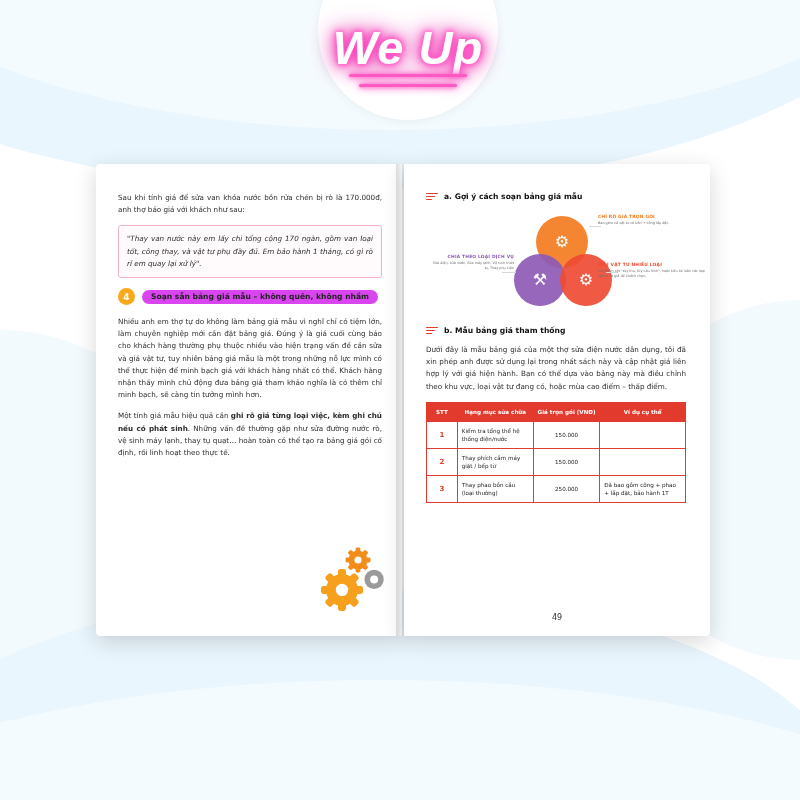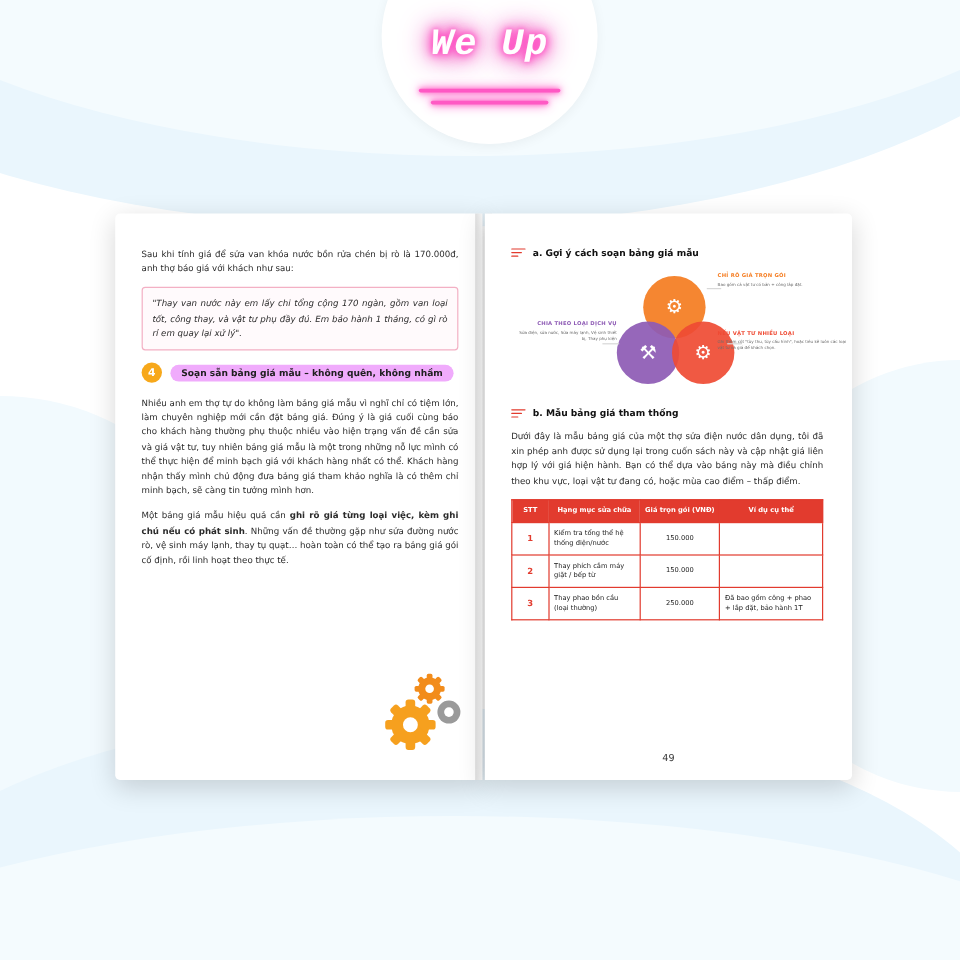--- a/index.html
+++ b/index.html
@@ -21,34 +21,34 @@
   
   .logo-wrap{
     position:absolute;left:318px;top:-60px;width:180px;height:180px;
     border-radius:50%;background:#ffffff;
     box-shadow:0 2px 10px rgba(0,0,0,0.05);
     display:flex;align-items:flex-end;justify-content:center;
   }
   .logo-inner{position:relative;width:170px;height:108px;}
   .logo-text{
     position:absolute;left:0;right:0;top:8px;text-align:center;
-    font-family:Liberation Mono, monospace;
-    font-style:italic;font-weight:bold;font-size:31px;
+    font-family:Liberation Sans, sans-serif;
+    font-style:italic;font-weight:bold;font-size:47px;
     color:#ffffff;letter-spacing:1px;
     text-shadow:
       0 0 2px #ff7fd0, 0 0 5px #ff4fc3, 0 0 10px #ff2fb8,
       0 0 18px #ff2fb8, 0 0 26px #d62aa0;
   }
   .logo-bar{position:absolute;height:3px;border-radius:3px;background:#ff59c4;
     box-shadow:0 0 4px #ff59c4,0 0 9px #ff2fb8;}
   .lb1{left:26px;right:26px;top:62px;}
   .lb2{left:36px;right:36px;top:72px;}
 
   
-  .book{position:absolute;left:96px;top:178px;width:560px;height:472px;}
+  .book{position:absolute;left:96px;top:164px;width:560px;height:472px;}
   .page{
     position:absolute;top:0;height:472px;background:#ffffff;
     box-shadow:0 6px 22px rgba(0,0,0,0.16);
   }
   .page-left{left:0;width:306px;border-radius:4px 0 0 4px;}
   .page-right{left:308px;width:306px;border-radius:0 4px 4px 0;}
   .spine{position:absolute;left:300px;top:0;width:14px;height:472px;
     background:linear-gradient(to right,rgba(0,0,0,0.12),rgba(0,0,0,0.02) 45%,rgba(0,0,0,0.10));}
 
   .pg-inner{position:absolute;inset:0;padding:28px 26px 0 26px;box-sizing:border-box;}
@@ -66,21 +66,21 @@
   .quote-box p{font-style:italic;font-size:7.2px;line-height:12.2px;color:#2b2b2b;margin:0;text-align:justify;}
 
   
   .head-pill{display:flex;align-items:center;gap:7px;margin:4px 0 11px 0;}
   .pill-num{
     width:17px;height:17px;border-radius:50%;background:#f7a81b;color:#ffffff;
     font-size:9px;font-weight:bold;display:flex;align-items:center;justify-content:center;
     flex:0 0 auto;
   }
   .pill-text{
-    background:#f0abfc;border-radius:9px;padding:2.5px 9px;
+    background:#d946ef;border-radius:9px;padding:2.5px 9px;
     font-size:7.6px;font-weight:bold;color:#1f1f1f;white-space:nowrap;
   }
 
   b.em{font-weight:bold;}
 
   .page-num{position:absolute;bottom:14px;left:0;right:0;text-align:center;
     font-size:8px;color:#333;}
 
   
   .gears{position:absolute;right:14px;bottom:22px;width:90px;height:70px;}
@@ -157,21 +157,21 @@
       </div>
 
 
       <div class="head-pill">
         <div class="pill-num">4</div>
         <div class="pill-text">Soạn sẵn bảng giá mẫu – không quên, không nhầm</div>
       </div>
 
       <p class="body">Nhiều anh em thợ tự do không làm bảng giá mẫu vì nghĩ chỉ có tiệm lớn, làm chuyên nghiệp mới cần đặt bảng giá. Đúng ý là giá cuối cùng báo cho khách hàng thường phụ thuộc nhiều vào hiện trạng vấn đề cần sửa và giá vật tư, tuy nhiên bảng giá mẫu là một trong những nỗ lực mình có thể thực hiện để minh bạch giá với khách hàng nhất có thể. Khách hàng nhận thấy mình chủ động đưa bảng giá tham khảo nghĩa là có thêm chỉ minh bạch, sẽ càng tin tưởng mình hơn.</p>
 
-      <p class="body"><span>Một bảng giá mẫu hiệu quả cần </span><b class="em">ghi rõ giá từng loại việc, kèm ghi chú nếu có phát sinh</b><span>. Những vấn đề thường gặp như sửa đường nước rò, vệ sinh máy lạnh, thay tụ quạt… hoàn toàn có thể tạo ra bảng giá gói cố định, rồi linh hoạt theo thực tế.</span></p>
+      <p class="body"><span>Một tính giá mẫu hiệu quả cần </span><b class="em">ghi rõ giá từng loại việc, kèm ghi chú nếu có phát sinh</b><span>. Những vấn đề thường gặp như sửa đường nước rò, vệ sinh máy lạnh, thay tụ quạt… hoàn toàn có thể tạo ra bảng giá gói cố định, rồi linh hoạt theo thực tế.</span></p>
 
       <div class="gears">
         <svg viewBox="0 0 90 70" width="90" height="70">
           <g fill="#9a9a9a">
             <path d="M70 30 l3.5 1 .8-3.4 3.6 0 .8 3.4 3.5-1 1.8 3.1-2.7 2.3 2.7 2.3-1.8 3.1-3.5-1-.8 3.4-3.6 0-.8-3.4-3.5 1-1.8-3.1 2.7-2.3-2.7-2.3z"></path>
             <circle cx="76.1" cy="35.4" r="9.6"></circle>
           </g>
           <circle cx="76.1" cy="35.4" r="4" fill="#ffffff"></circle>
           <g fill="#f28c1b">
             <circle cx="60" cy="16" r="9.5"></circle>
@@ -240,21 +240,21 @@
 
       <div class="sec-head">
         <span class="sec-bars">
             <i></i>
             <i></i>
             <i></i>
           </span>
         <span class="sec-title">b. Mẫu bảng giá tham thống</span>
       </div>
 
-      <p class="body">Dưới đây là mẫu bảng giá của một thợ sửa điện nước dân dụng, tôi đã xin phép anh được sử dụng lại trong cuốn sách này và cập nhật giá liên hợp lý với giá hiện hành. Bạn có thể dựa vào bảng này mà điều chỉnh theo khu vực, loại vật tư đang có, hoặc mùa cao điểm – thấp điểm.</p>
+      <p class="body">Dưới đây là mẫu bảng giá của một thợ sửa điện nước dân dụng, tôi đã xin phép anh được sử dụng lại trong nhất sách này và cập nhật giá liên hợp lý với giá hiện hành. Bạn có thể dựa vào bảng này mà điều chỉnh theo khu vực, loại vật tư đang có, hoặc mùa cao điểm – thấp điểm.</p>
 
       <table class="price">
         <thead>
           <tr>
             <th class="c1">STT</th>
             <th class="c2">Hạng mục sửa chữa</th>
             <th class="c3">Giá trọn gói (VNĐ)</th>
             <th class="c4">Ví dụ cụ thể</th>
           </tr>
         </thead>

